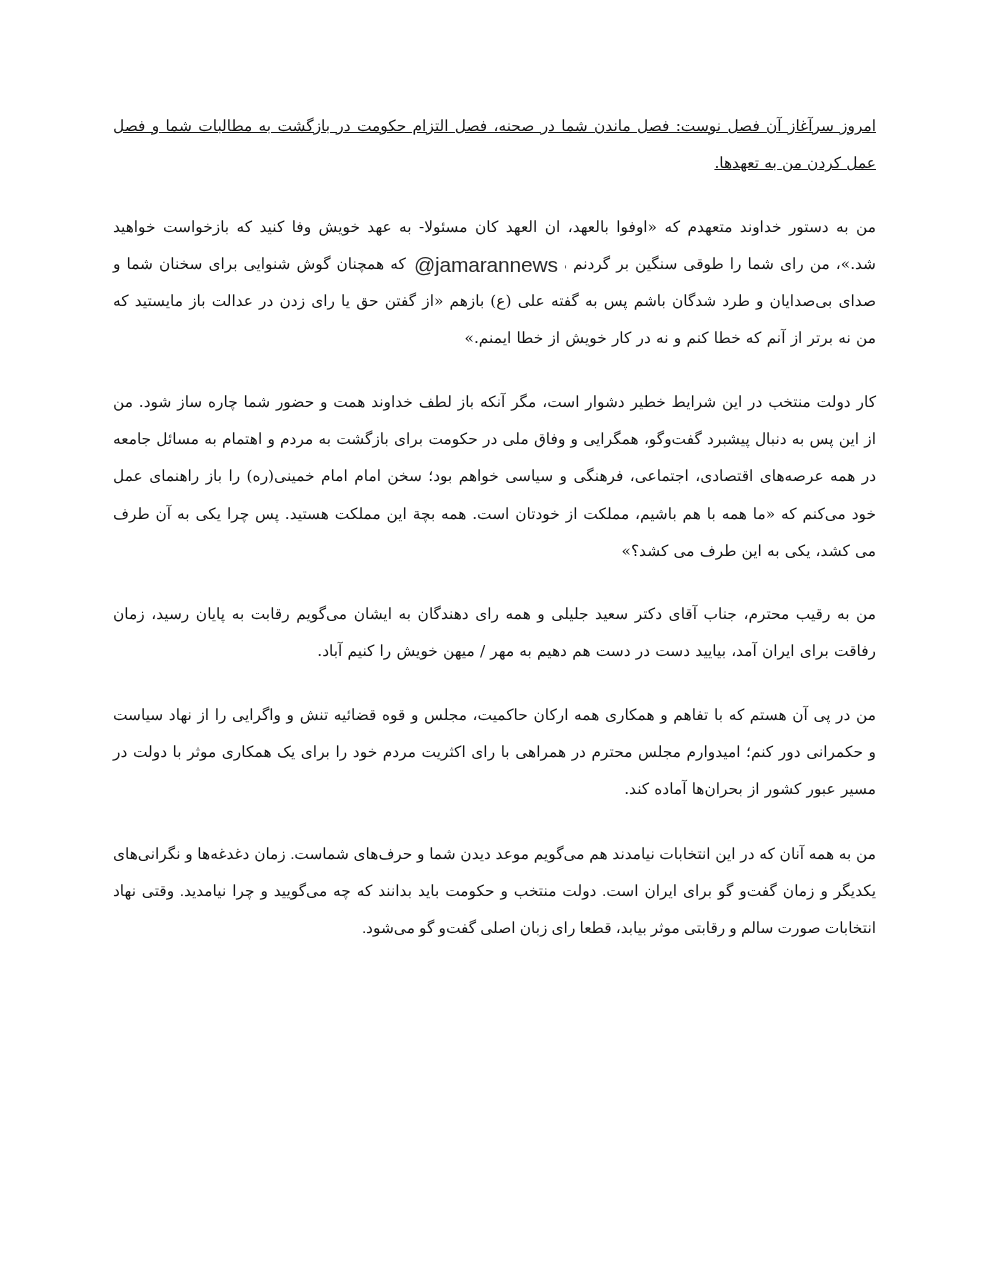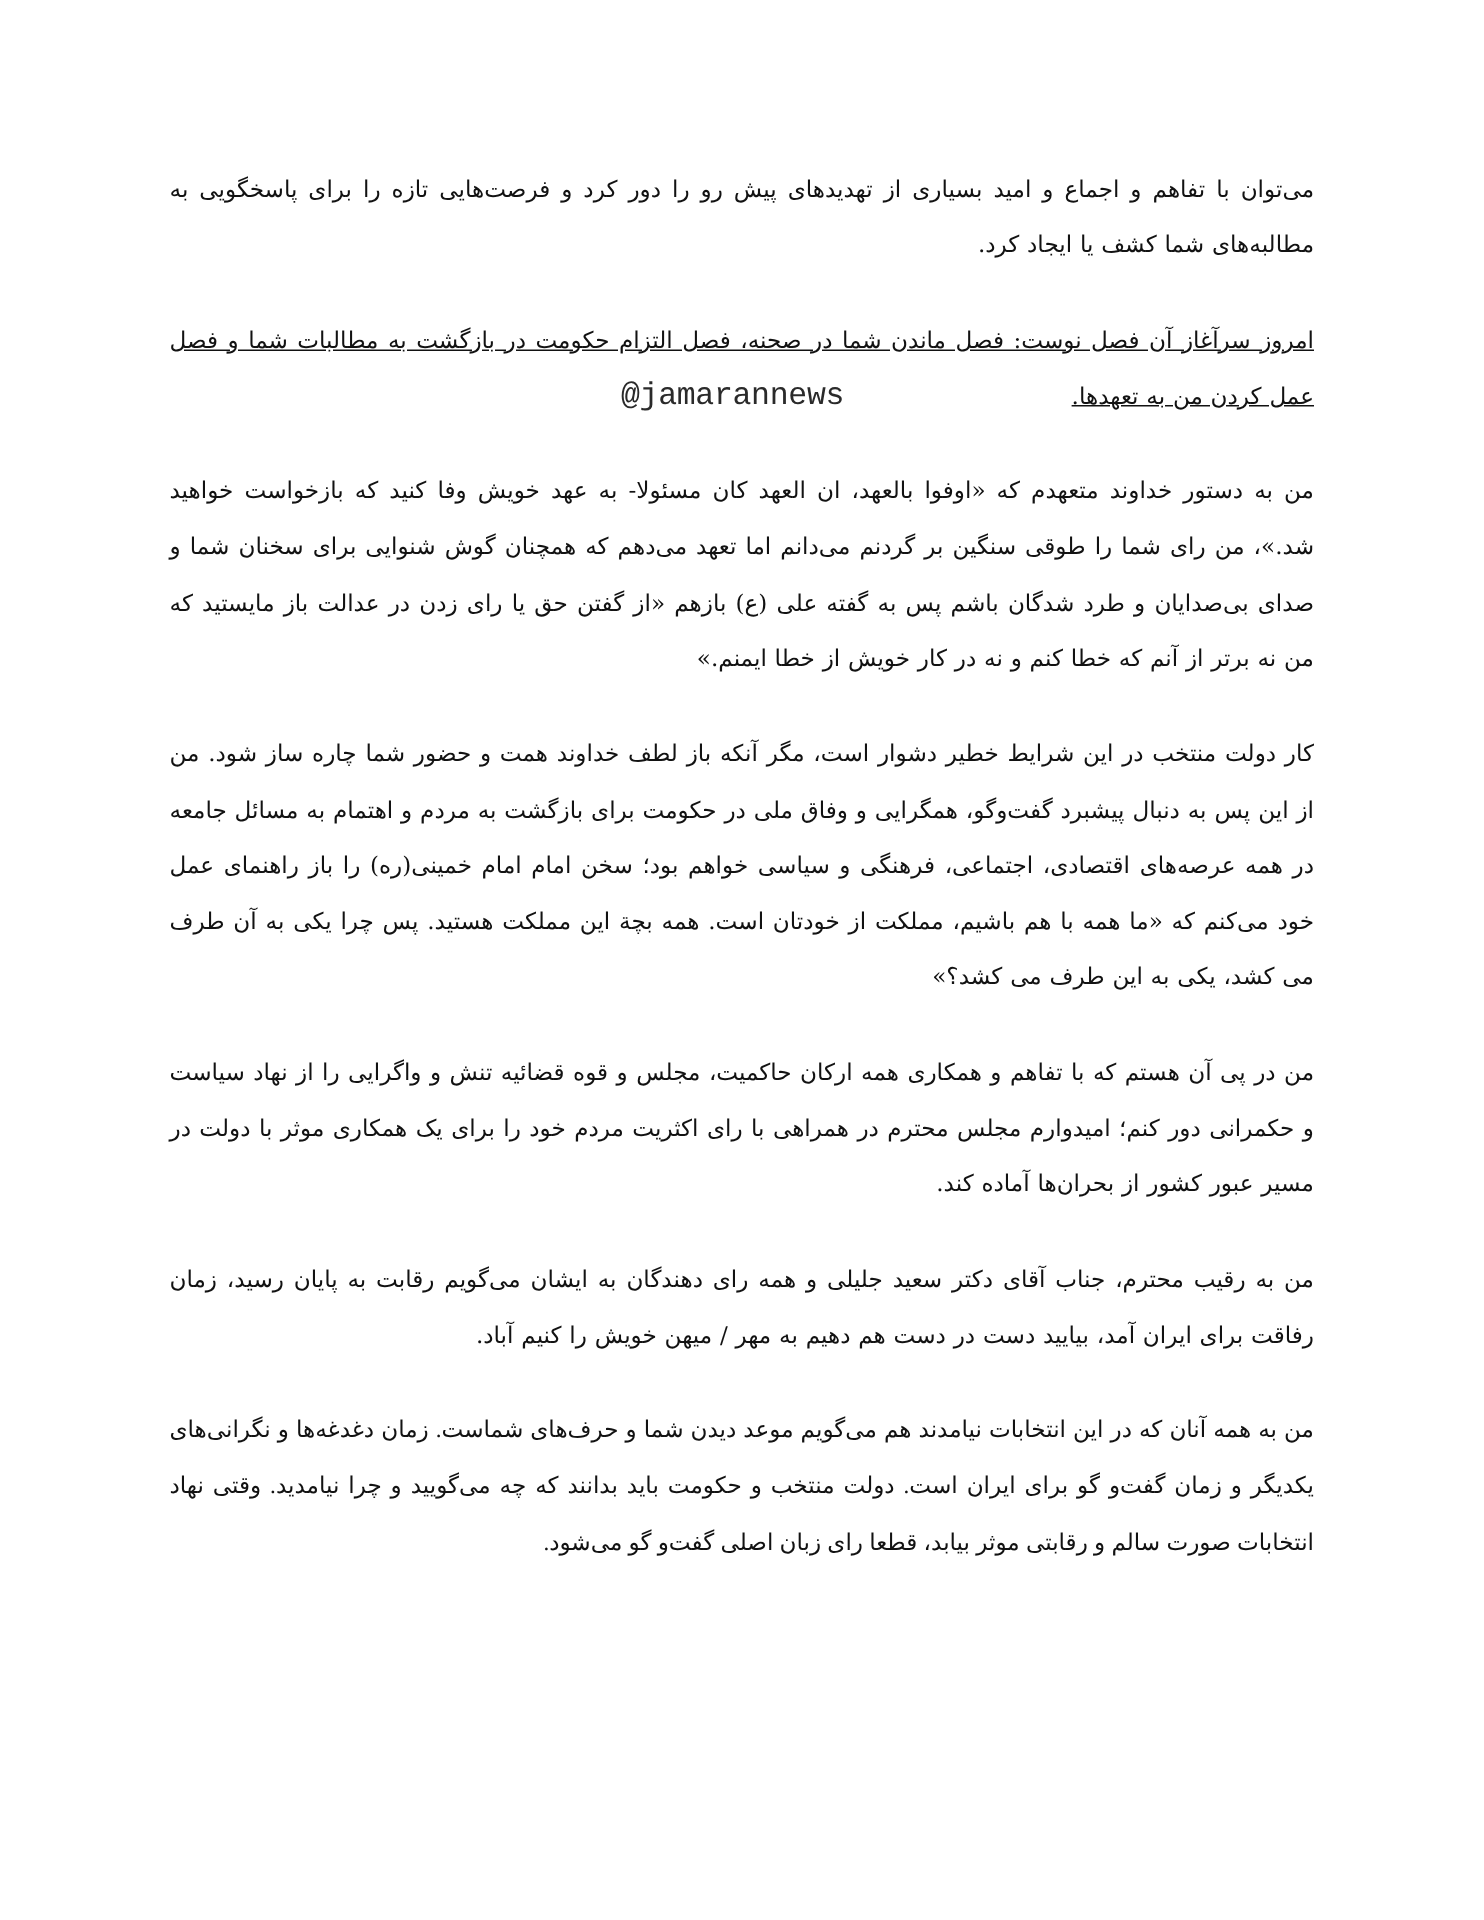--- a/index.html
+++ b/index.html
@@ -56,52 +56,51 @@
   
   .para.has-watermark {
     position: relative;
     text-decoration: underline;
   }
 
   #watermark {
     position: absolute;
     left: 407px;
     top: 250px;
-    font-family: Liberation Mono, monospace;
+    font-family: Liberation Sans, sans-serif;
     font-size: 21px;
     line-height: 1;
     letter-spacing: -0.01em;
     color: #2a2a2a;
     direction: ltr;
     white-space: nowrap;
     background: #ffffff;
     padding: 4px 7px 5px 7px;
     pointer-events: none;
     user-select: none;
     text-align: right;
   }
 </style>
 </head>
 <body>
 
 <div id="page">
 
   <div id="doc-body">
 
-    <p class="para">می‌توان با تفاهم و اجماع و امید بسیاری از تهدیدهای پیش رو را دور کرد و فرصت‌هایی تازه را برای پاسخگویی به مطالبه‌های شما کشف یا ایجاد کرد.</p>
 
     <p class="para has-watermark">امروز سرآغاز آن فصل نوست: فصل ماندن شما در صحنه، فصل التزام حکومت در بازگشت به مطالبات شما و فصل عمل کردن من به تعهدها.</p>
 
     <p class="para">من به دستور خداوند متعهدم که «اوفوا بالعهد، ان العهد کان مسئولا- به عهد خویش وفا کنید که بازخواست خواهید شد.»، من رای شما را طوقی سنگین بر گردنم می‌دانم اما تعهد می‌دهم که همچنان گوش شنوایی برای سخنان شما و صدای بی‌صدایان و طرد شدگان باشم پس به گفته علی (ع) بازهم «از گفتن حق یا رای زدن در عدالت باز مایستید که من نه برتر از آنم که خطا کنم و نه در کار خویش از خطا ایمنم.»</p>
 
     <p class="para">کار دولت منتخب در این شرایط خطیر دشوار است، مگر آنکه باز لطف خداوند همت و حضور شما چاره ساز شود. من از این پس به دنبال پیشبرد گفت‌و‌گو، همگرایی و وفاق ملی در حکومت برای بازگشت به مردم و اهتمام به مسائل جامعه در همه عرصه‌های اقتصادی، اجتماعی، فرهنگی و سیاسی خواهم بود؛ سخن امام امام خمینی(ره) را باز راهنمای عمل خود می‌کنم که «ما همه با هم باشیم، مملکت از خودتان است. همه بچة این مملکت هستید. پس چرا یکی به آن طرف می کشد، یکی به این طرف می کشد؟»</p>
 
+    <p class="para">من به رقیب محترم، جناب آقای دکتر سعید جلیلی و همه رای دهندگان به ایشان می‌گویم رقابت به پایان رسید، زمان رفاقت برای ایران آمد، بیایید دست در دست هم دهیم به مهر / میهن خویش را کنیم آباد.</p>
+
     <p class="para">من در پی آن هستم که با تفاهم و همکاری همه ارکان حاکمیت، مجلس و قوه قضائیه تنش و واگرایی را از نهاد سیاست و حکمرانی دور کنم؛ امیدوارم مجلس محترم در همراهی با رای اکثریت مردم خود را برای یک همکاری موثر با دولت در مسیر عبور کشور از بحران‌ها آماده کند.</p>
-
-    <p class="para">من به رقیب محترم، جناب آقای دکتر سعید جلیلی و همه رای دهندگان به ایشان می‌گویم رقابت به پایان رسید، زمان رفاقت برای ایران آمد، بیایید دست در دست هم دهیم به مهر / میهن خویش را کنیم آباد.</p>
 
     <p class="para">من به همه آنان که در این انتخابات نیامدند هم می‌گویم موعد دیدن شما و حرف‌های شماست. زمان دغدغه‌ها و نگرانی‌های یکدیگر و زمان گفت‌و گو برای ایران است. دولت منتخب و حکومت باید بدانند که چه می‌گویید و چرا نیامدید. وقتی نهاد انتخابات صورت سالم و رقابتی موثر بیابد، قطعا رای زبان اصلی گفت‌و گو می‌شود.</p>
 
   </div>
 
   <div id="watermark">@jamarannews</div>
 
 </div>
 
 </body></html>

